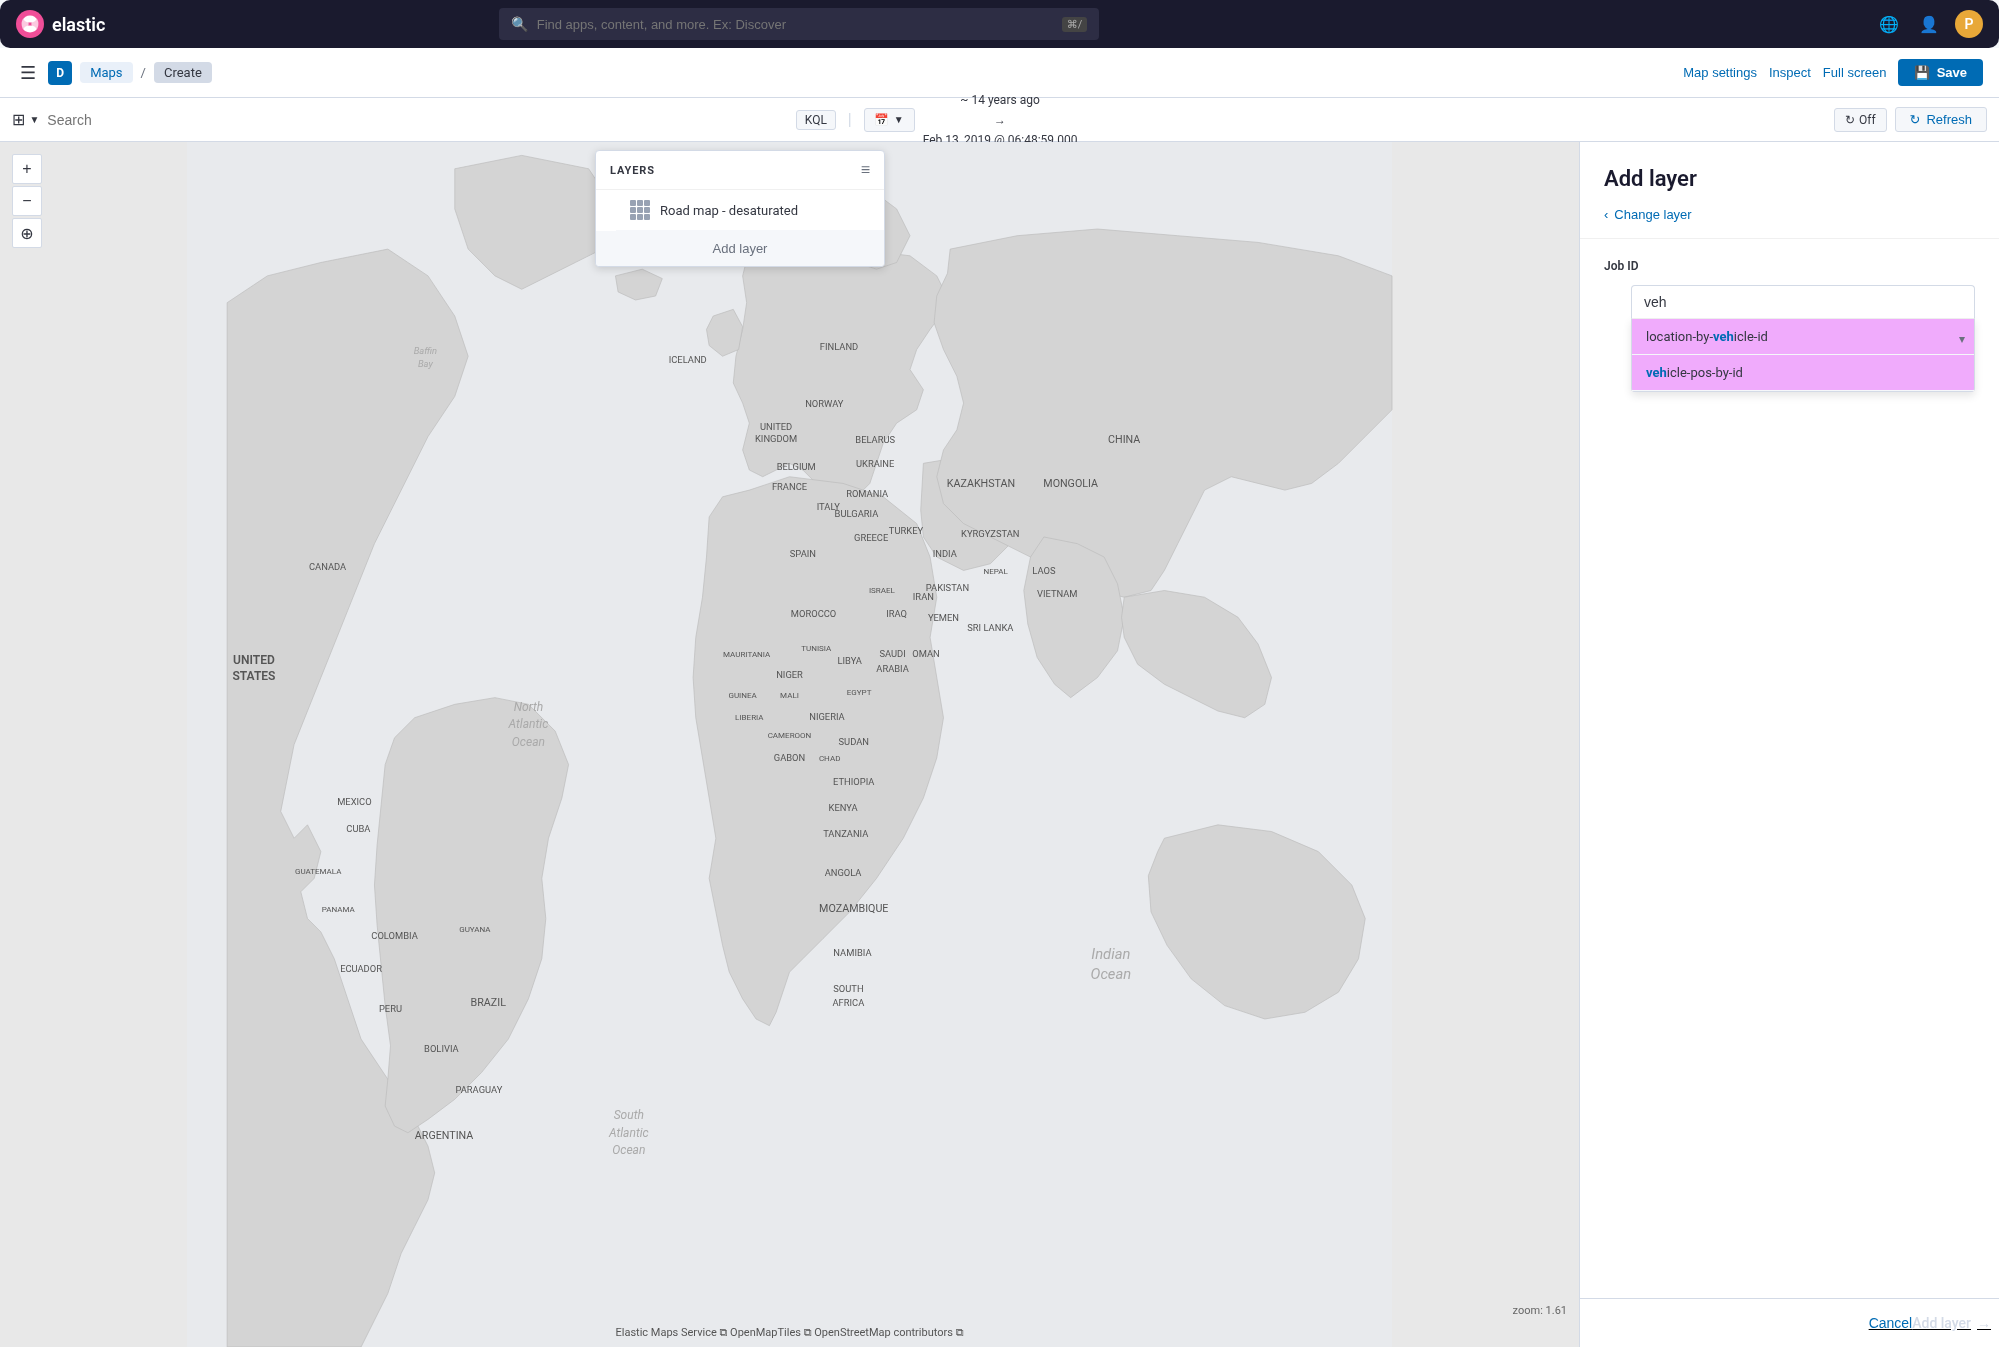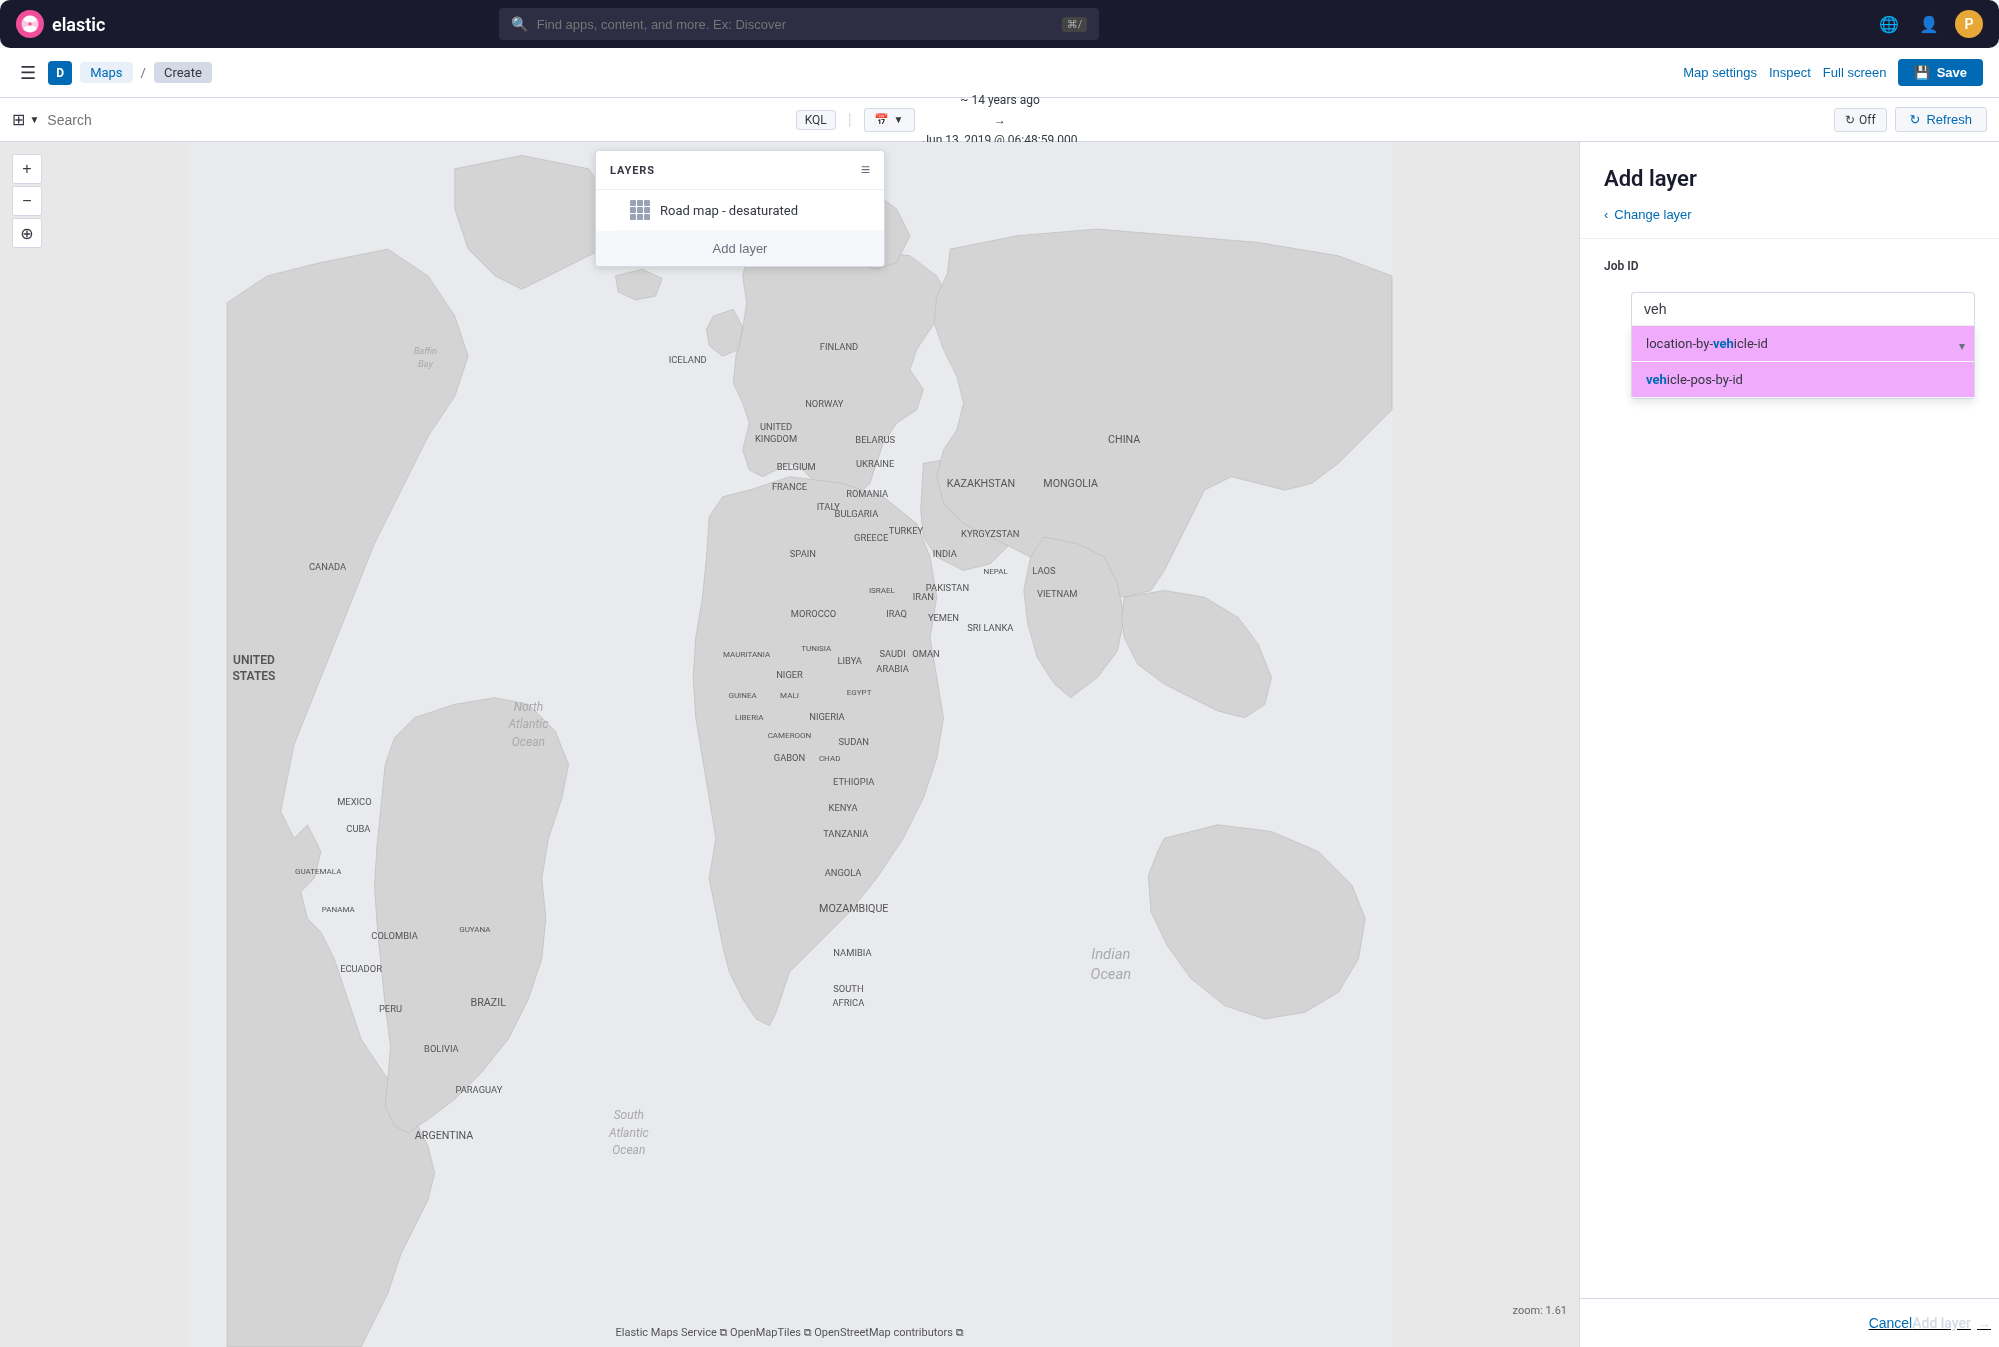--- a/index.html
+++ b/index.html
@@ -401,21 +401,21 @@
 
     
     .right-panel-body {
       padding: 20px 24px;
       flex: 1;
     }
     .field-label {
       font-size: 12px;
       font-weight: 600;
       color: #343741;
-      margin-bottom: 19px;
+      margin-bottom: 12px;
       text-transform: none;
     }
     .dropdown-wrapper {
       position: relative;
       padding-left: 27px;
     }
     .dropdown-input {
       width: 100%;
       border: 1px solid #d3dae6;
       border-radius: 4px;
@@ -538,21 +538,21 @@
   <input type="text" class="search-input" placeholder="Search" style="">
   <span class="kql-badge">KQL</span>
   <span style="margin:0 4px;color:#d3dae6;">|</span>
   <button class="calendar-btn">
     <span>📅</span>
     <span style="font-size:10px;">▼</span>
   </button>
   <span class="time-range">
     <span>~ 14 years ago</span>
     <span>→</span>
-    <span>Jun 13, 2019 @ 06:48:59.000</span>
+    <span>Feb 13, 2019 @ 06:48:59.000</span>
   </span>
   <span style="flex:1;"></span>
   <div class="off-badge">
     <span>↻</span>
     <span>Off</span>
   </div>
   <button class="refresh-btn">
     <span>↻</span>
     <span>Refresh</span>
   </button>

